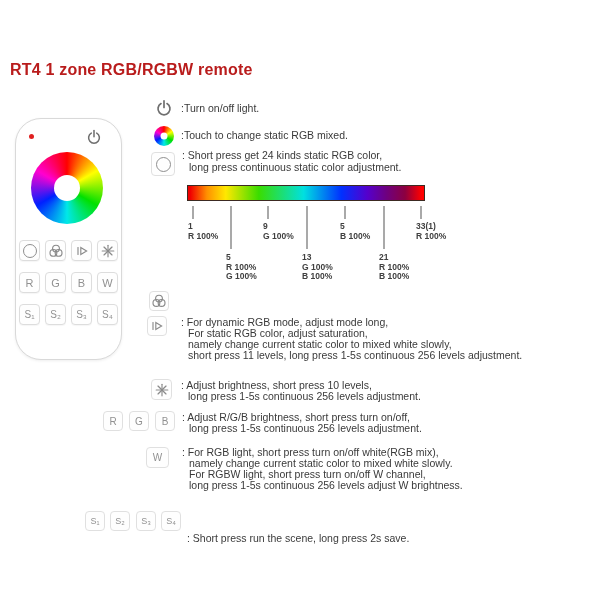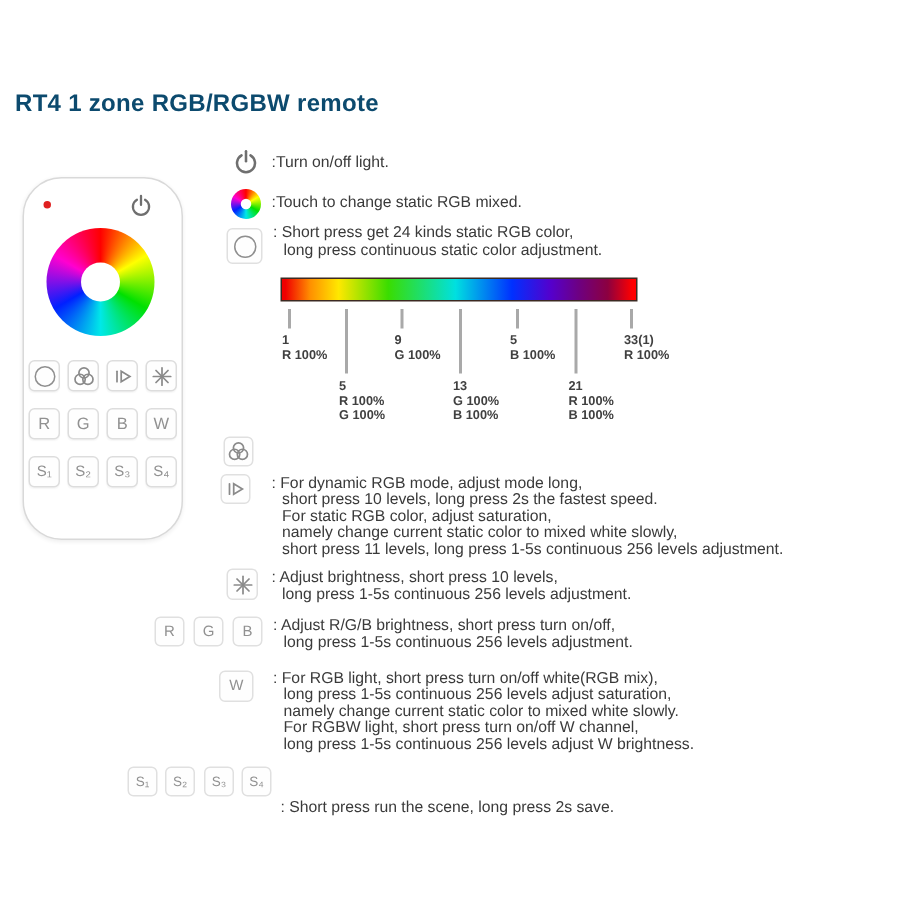--- a/index.html
+++ b/index.html
@@ -1,19 +1,19 @@
 <!DOCTYPE html>
 <html><head>
 <meta charset="utf-8">
 <style>
   html,body{margin:0;padding:0;background:#fff;}
   .page{position:relative;width:600px;height:600px;background:#ffffff;overflow:hidden;
         font-family:"Liberation Sans","DejaVu Sans",sans-serif;}
   .title{position:absolute;left:10px;top:61px;margin:0;font-size:16px;font-weight:bold;
-         color:#0c4a6e;letter-spacing:.2px;}
+         color:#b91c1c;letter-spacing:.2px;}
 
   
   .remote{position:absolute;left:15px;top:118px;width:105px;height:240px;background:#fff;
           border:1px solid #d9d9d9;border-radius:26px;box-shadow:0 1px 3px rgba(0,0,0,.07);}
   .led{position:absolute;left:13px;top:15px;width:5px;height:5px;border-radius:50%;background:#e02020;}
   .power-glyph{position:absolute;}
   .remote .power-glyph{left:69px;top:10px;}
   .wheel{position:absolute;border-radius:50%;
          background:conic-gradient(#ff0000,#ffff00 60deg,#00e000 120deg,#00e8e8 180deg,#0020ff 240deg,#ff00d0 300deg,#ff0000 360deg);}
   .remote .wheel{left:15px;top:33px;width:72px;height:72px;}
@@ -177,21 +177,20 @@
   </div>
 
   <div class="row-btn" style="left:147px;top:316px">
     <svg class="glyph" width="16" height="16" viewBox="0 0 16 16">
       <path d="M4 4.5 L4 11.5"></path>
         <path d="M6.8 4.5 L12.6 8 L6.8 11.5 Z"></path>
     </svg>
   </div>
   <div class="desc" style="left:181px;top:317px">
     <div>: For dynamic RGB mode, adjust mode long,</div>
-    <div class="ind">short press 10 levels, long press 2s the fastest speed.</div>
     <div class="ind">For static RGB color, adjust saturation,</div>
     <div class="ind">namely change current static color to mixed white slowly,</div>
     <div class="ind">short press 11 levels, long press 1-5s continuous 256 levels adjustment.</div>
   </div>
 
   <div class="row-btn" style="left:151px;top:379px;width:21px;height:21px">
     <svg class="glyph" width="16" height="16" viewBox="0 0 16 16">
       <path d="M8 2.2 L8 13.8"></path>
         <path d="M2.2 8 L13.8 8"></path>
         <path d="M4 4 L12 12"></path>
@@ -207,21 +206,20 @@
   <div class="row-btn" style="left:129px;top:411px">G</div>
   <div class="row-btn" style="left:155px;top:411px">B</div>
   <div class="desc" style="left:182px;top:412px">
     <div>: Adjust R/G/B brightness, short press turn on/off,</div>
     <div class="ind">long press 1-5s continuous 256 levels adjustment.</div>
   </div>
 
   <div class="row-btn" style="left:146px;top:447px;width:23px;height:21px">W</div>
   <div class="desc" style="left:182px;top:447px">
     <div>: For RGB light, short press turn on/off white(RGB mix),</div>
-    <div class="ind">long press 1-5s continuous 256 levels adjust saturation,</div>
     <div class="ind">namely change current static color to mixed white slowly.</div>
     <div class="ind">For RGBW light, short press turn on/off W channel,</div>
     <div class="ind">long press 1-5s continuous 256 levels adjust W brightness.</div>
   </div>
 
   <div class="row-btn" style="left:85px;top:511px;font-size:9px">S₁</div>
   <div class="row-btn" style="left:110px;top:511px;font-size:9px">S₂</div>
   <div class="row-btn" style="left:136px;top:511px;font-size:9px">S₃</div>
   <div class="row-btn" style="left:161px;top:511px;font-size:9px">S₄</div>
   <div class="desc" style="left:187px;top:533px">

